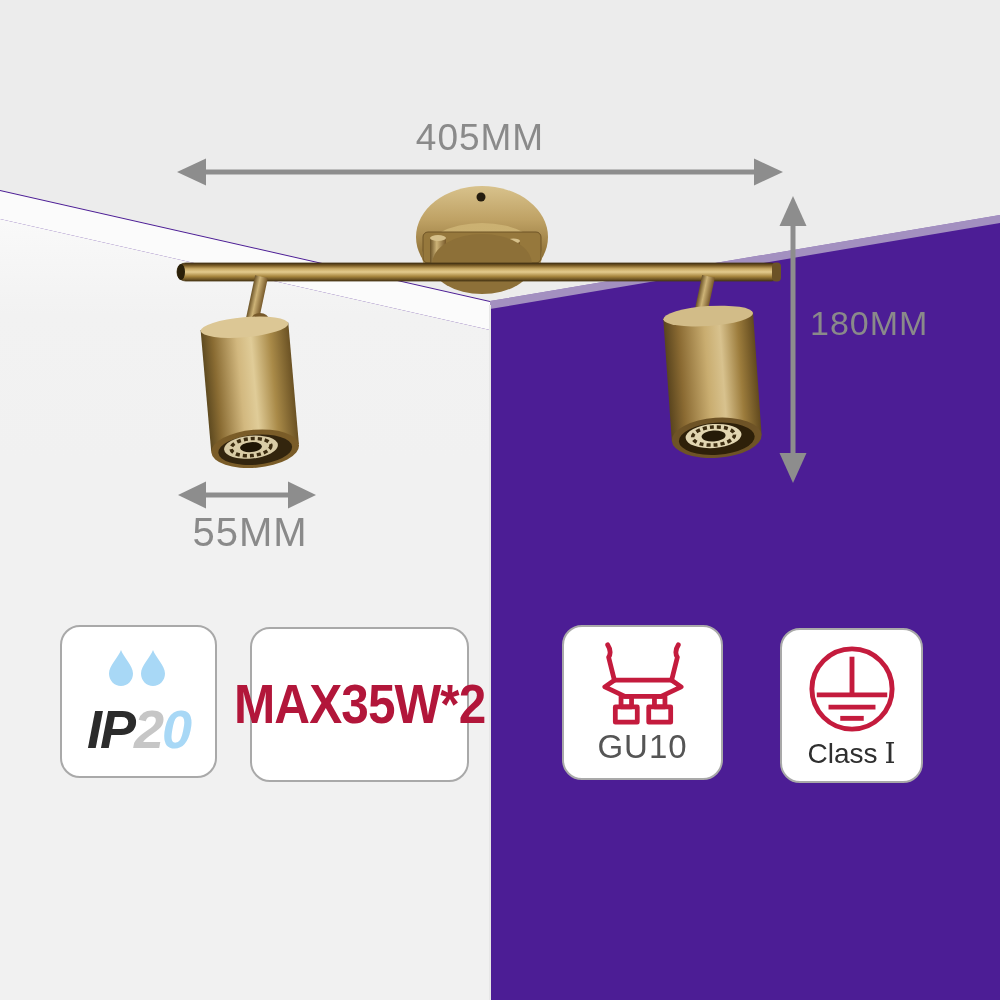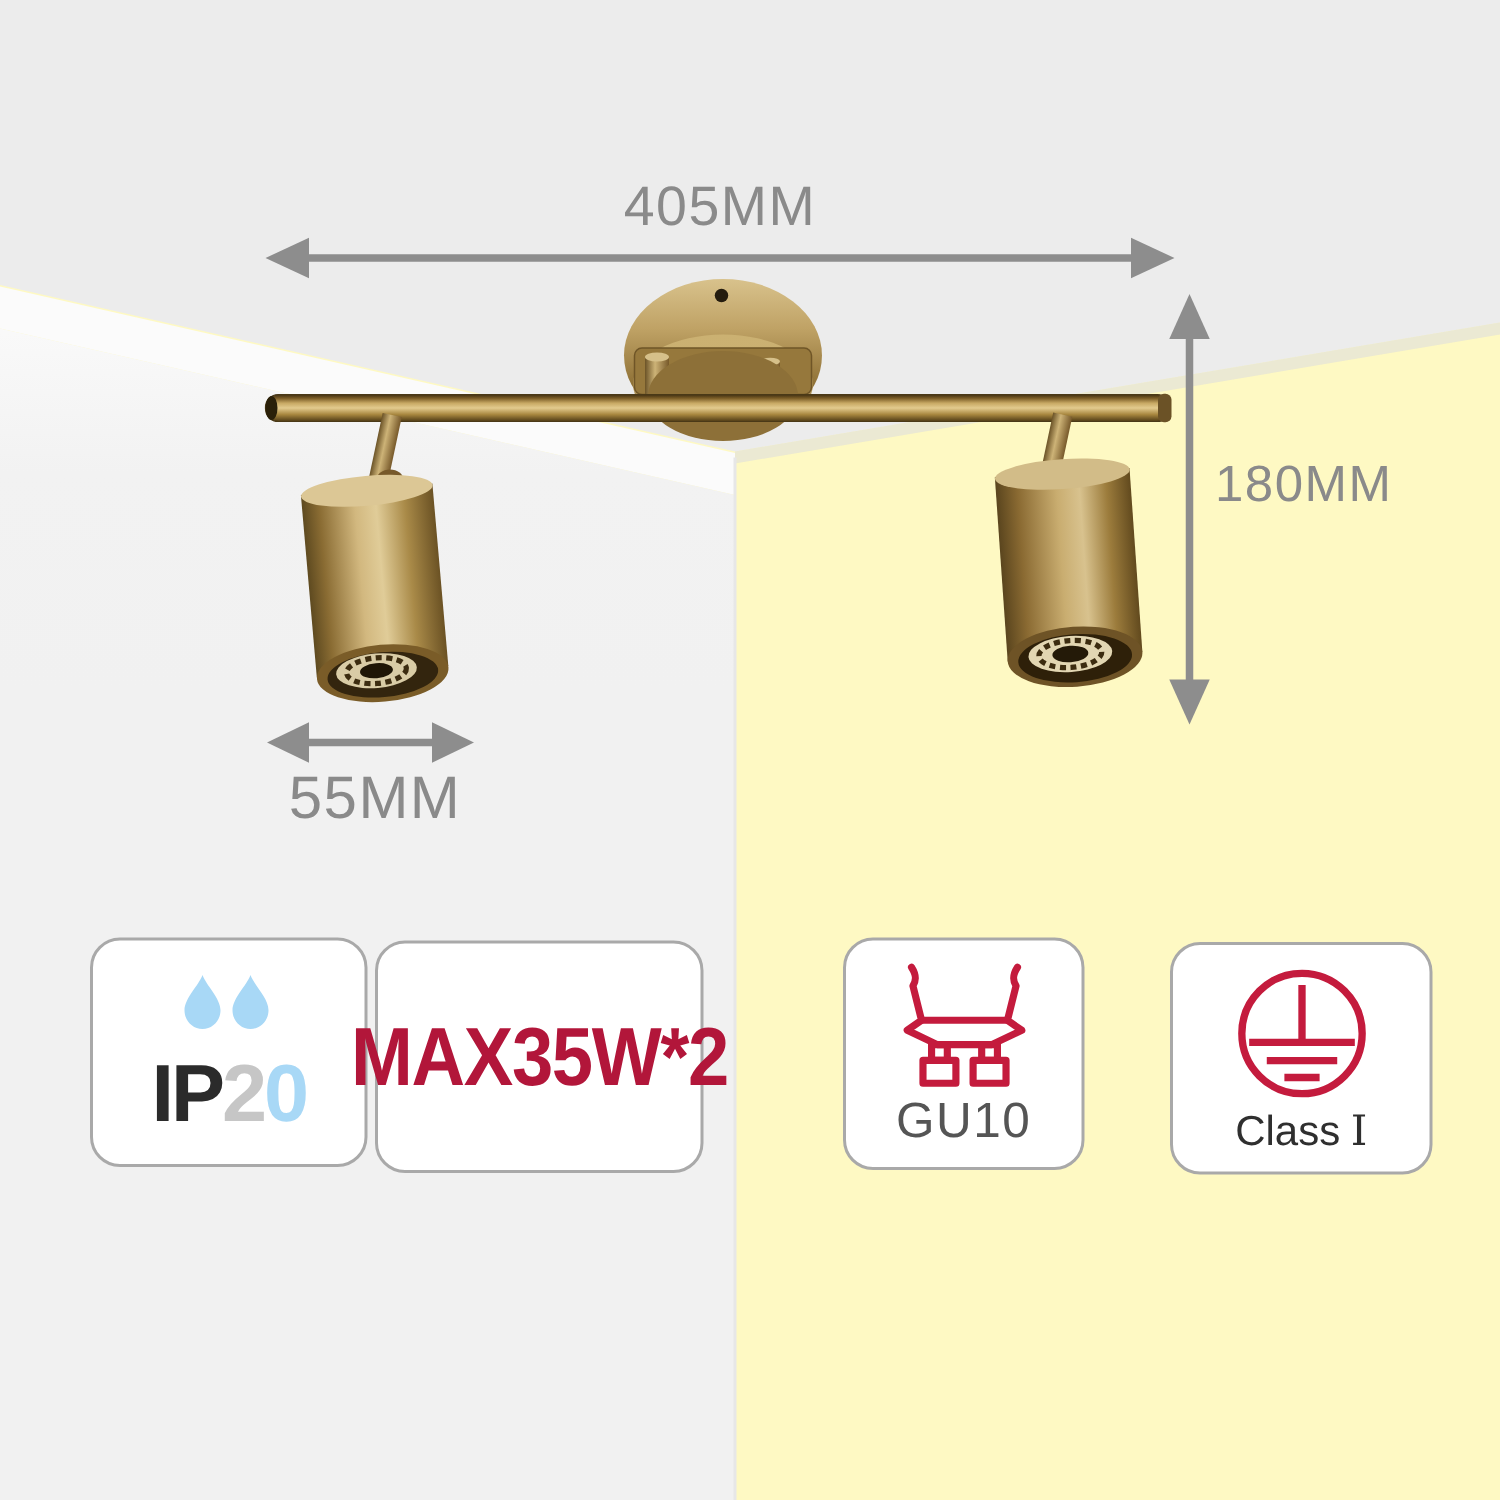--- a/index.html
+++ b/index.html
@@ -1,37 +1,37 @@
 <!DOCTYPE html>
 <html><head>
 <meta charset="utf-8">
 <style>
   html,body{margin:0;padding:0;background:#ffffff;}
   #stage{
     position:relative;width:1000px;height:1000px;overflow:hidden;
-    background:#fef9c3;font-family:"Liberation Sans",sans-serif;
+    background:#4c1d95;font-family:"Liberation Sans",sans-serif;
     -webkit-font-smoothing:antialiased;
   }
   #stage svg.layer{position:absolute;left:0;top:0;}
   .dim-label{
     position:absolute;color:#8a8a8a;font-weight:500;letter-spacing:1px;
     white-space:nowrap;line-height:1;
   }
   #label-width{left:480px;top:119px;font-size:37px;transform:translateX(-50%);}
   #label-height{left:810px;top:306px;font-size:34px;}
   #label-diameter{left:250px;top:512px;font-size:40px;transform:translateX(-50%);text-align:right;}
   .badge{
     position:absolute;box-sizing:border-box;background:#ffffff;
     border:2.5px solid #a9a9a9;border-radius:20px;
     display:flex;flex-direction:column;align-items:center;justify-content:center;
   }
-  #badge-ip20{left:60px;top:625px;width:185px;height:153px;}
+  #badge-ip20{left:60px;top:625px;width:157px;height:153px;font-style:italic;}
   #badge-wattage{left:250px;top:627px;width:219px;height:155px;}
   #badge-socket{left:562px;top:625px;width:161px;height:155px;text-align:right;}
-  #badge-class{left:780px;top:628px;width:175px;height:155px;}
+  #badge-class{left:780px;top:628px;width:143px;height:155px;}
   .ip-text{font-size:54px;font-weight:700;letter-spacing:-2px;line-height:1;margin-top:8px;}
   .ip-dark{color:#2b2b2b;}
   .ip-gray{color:#c6c6c6;}
   .ip-blue{color:#a8d8f6;}
   .wattage-text{
     color:#b2163a;font-size:55px;font-weight:700;line-height:1;
     letter-spacing:-1px;transform:scaleX(0.9);white-space:nowrap;
   }
   .socket-text{color:#555555;font-size:33px;font-weight:400;line-height:1;margin-top:4px;letter-spacing:1px;}
   .class-text{color:#2f2f2f;font-size:28px;font-weight:400;line-height:1;margin-top:6px;white-space:nowrap;}

